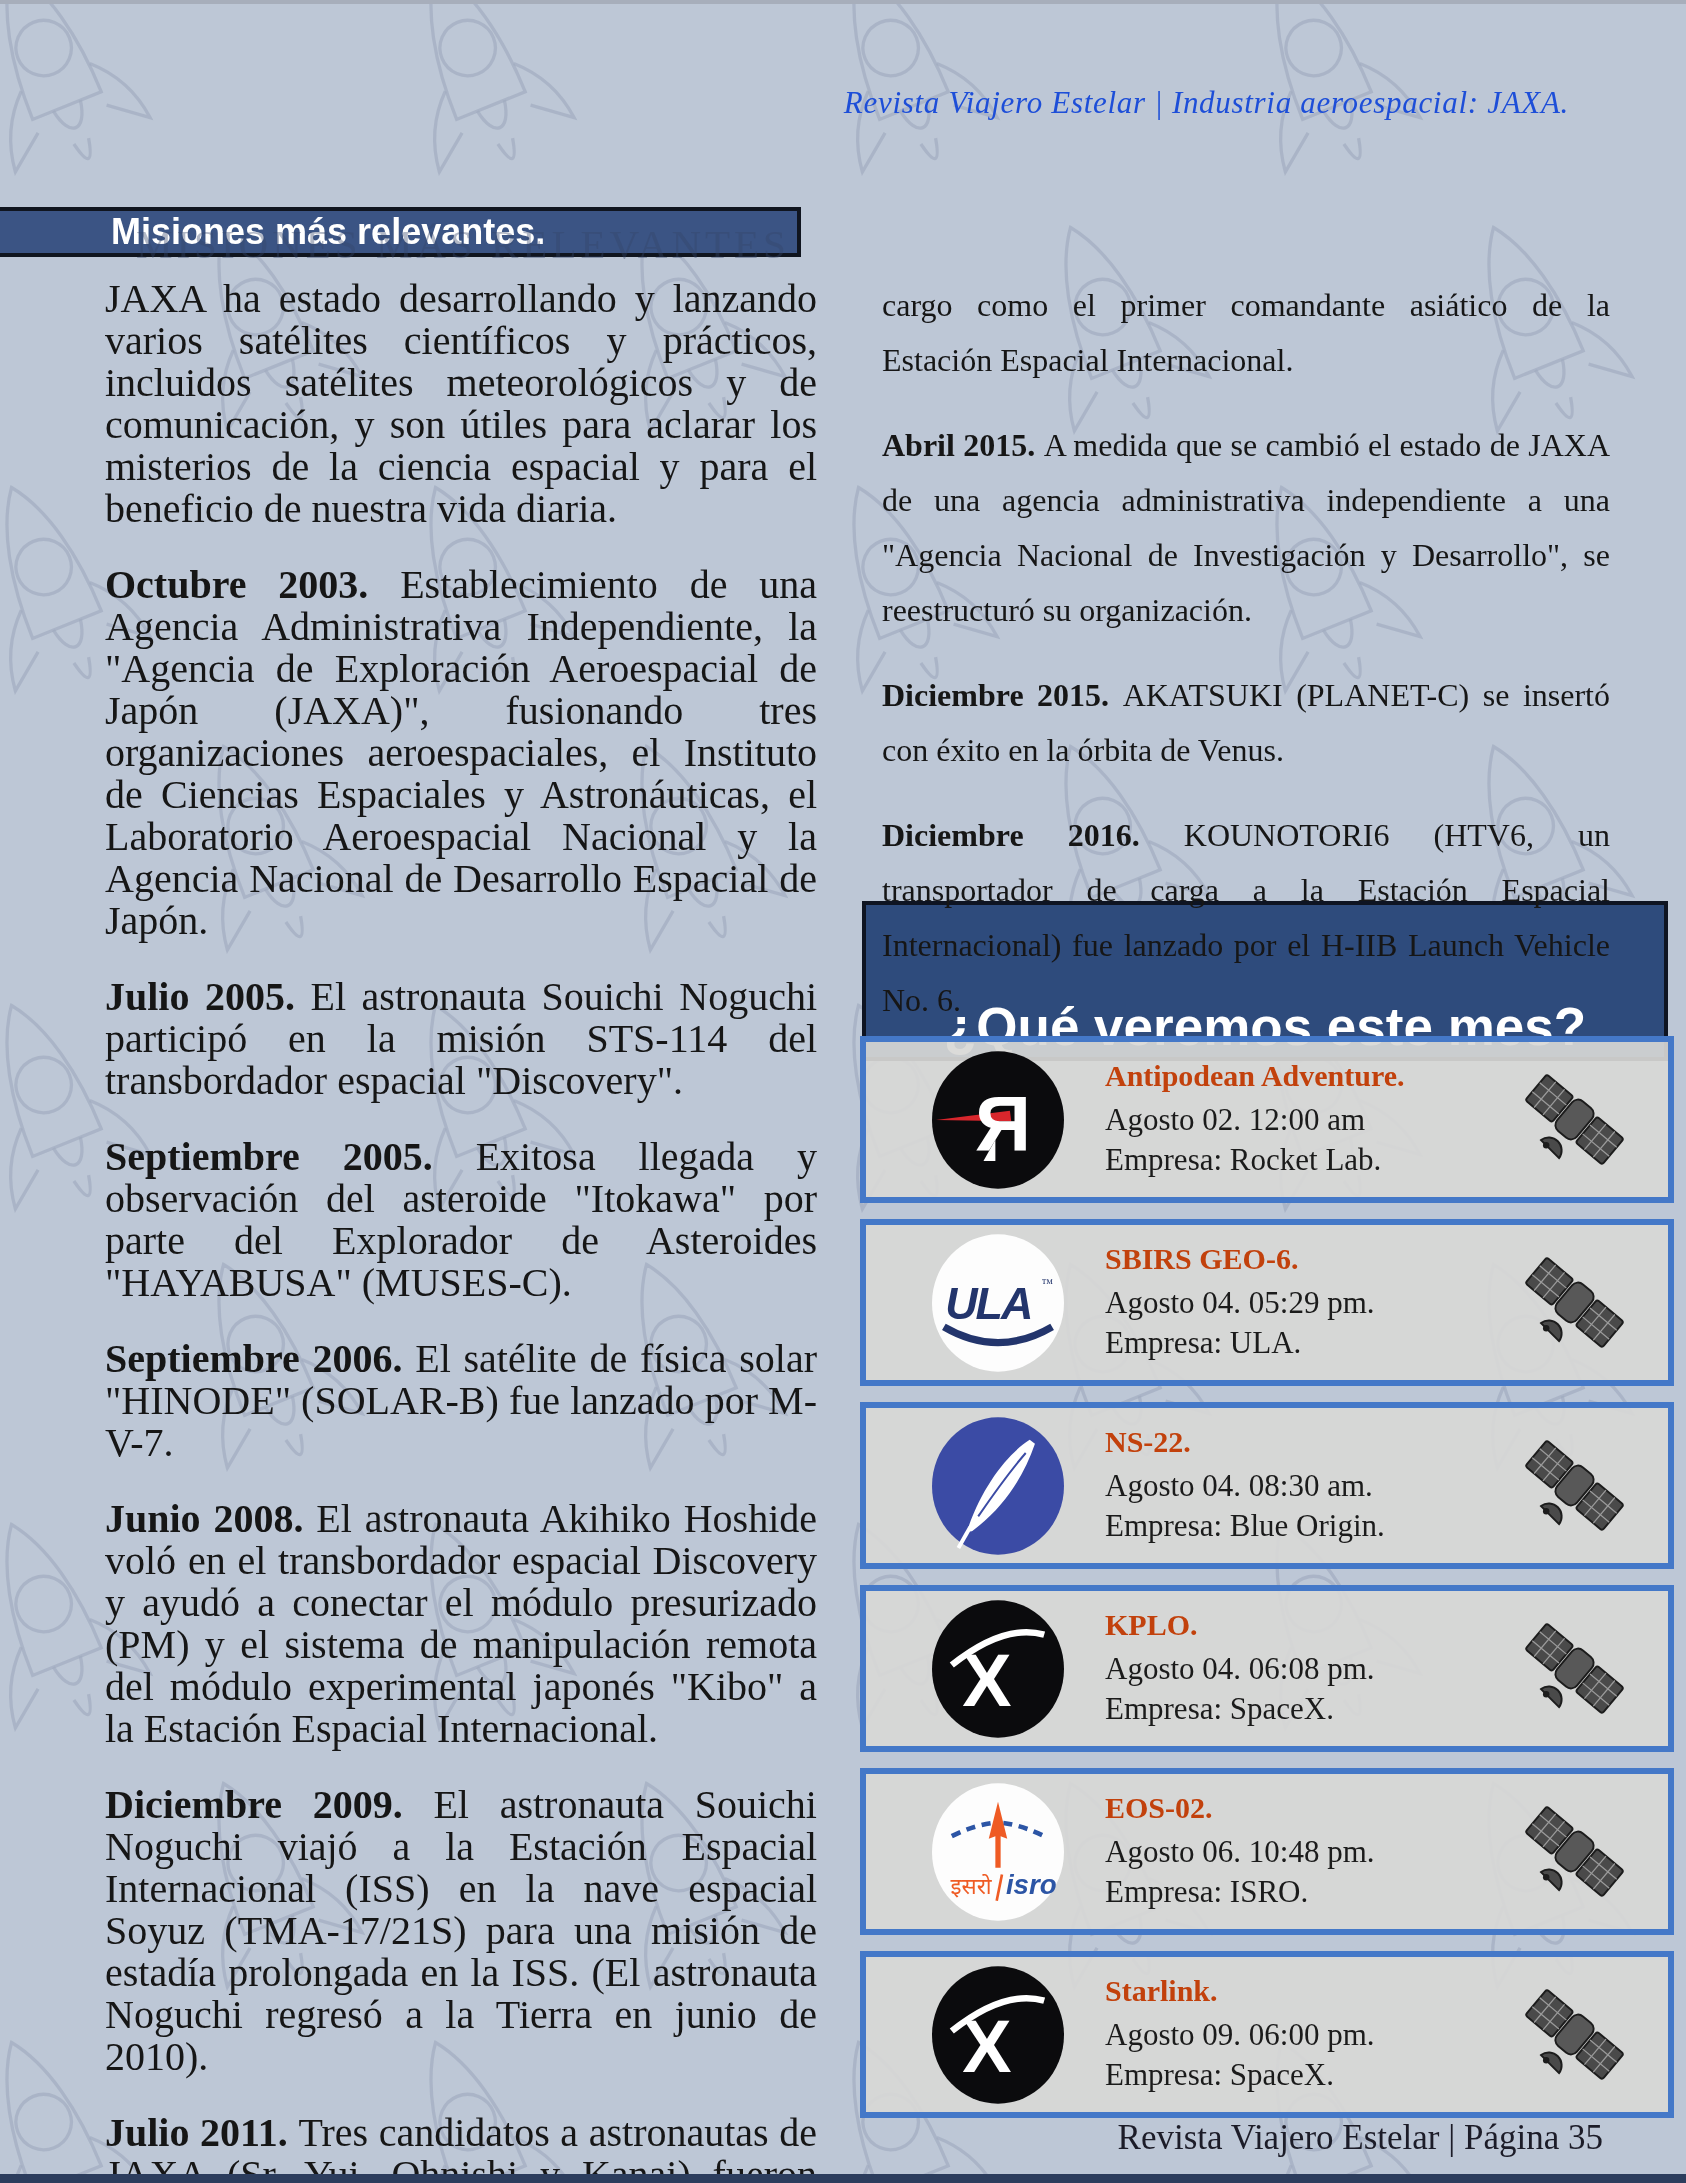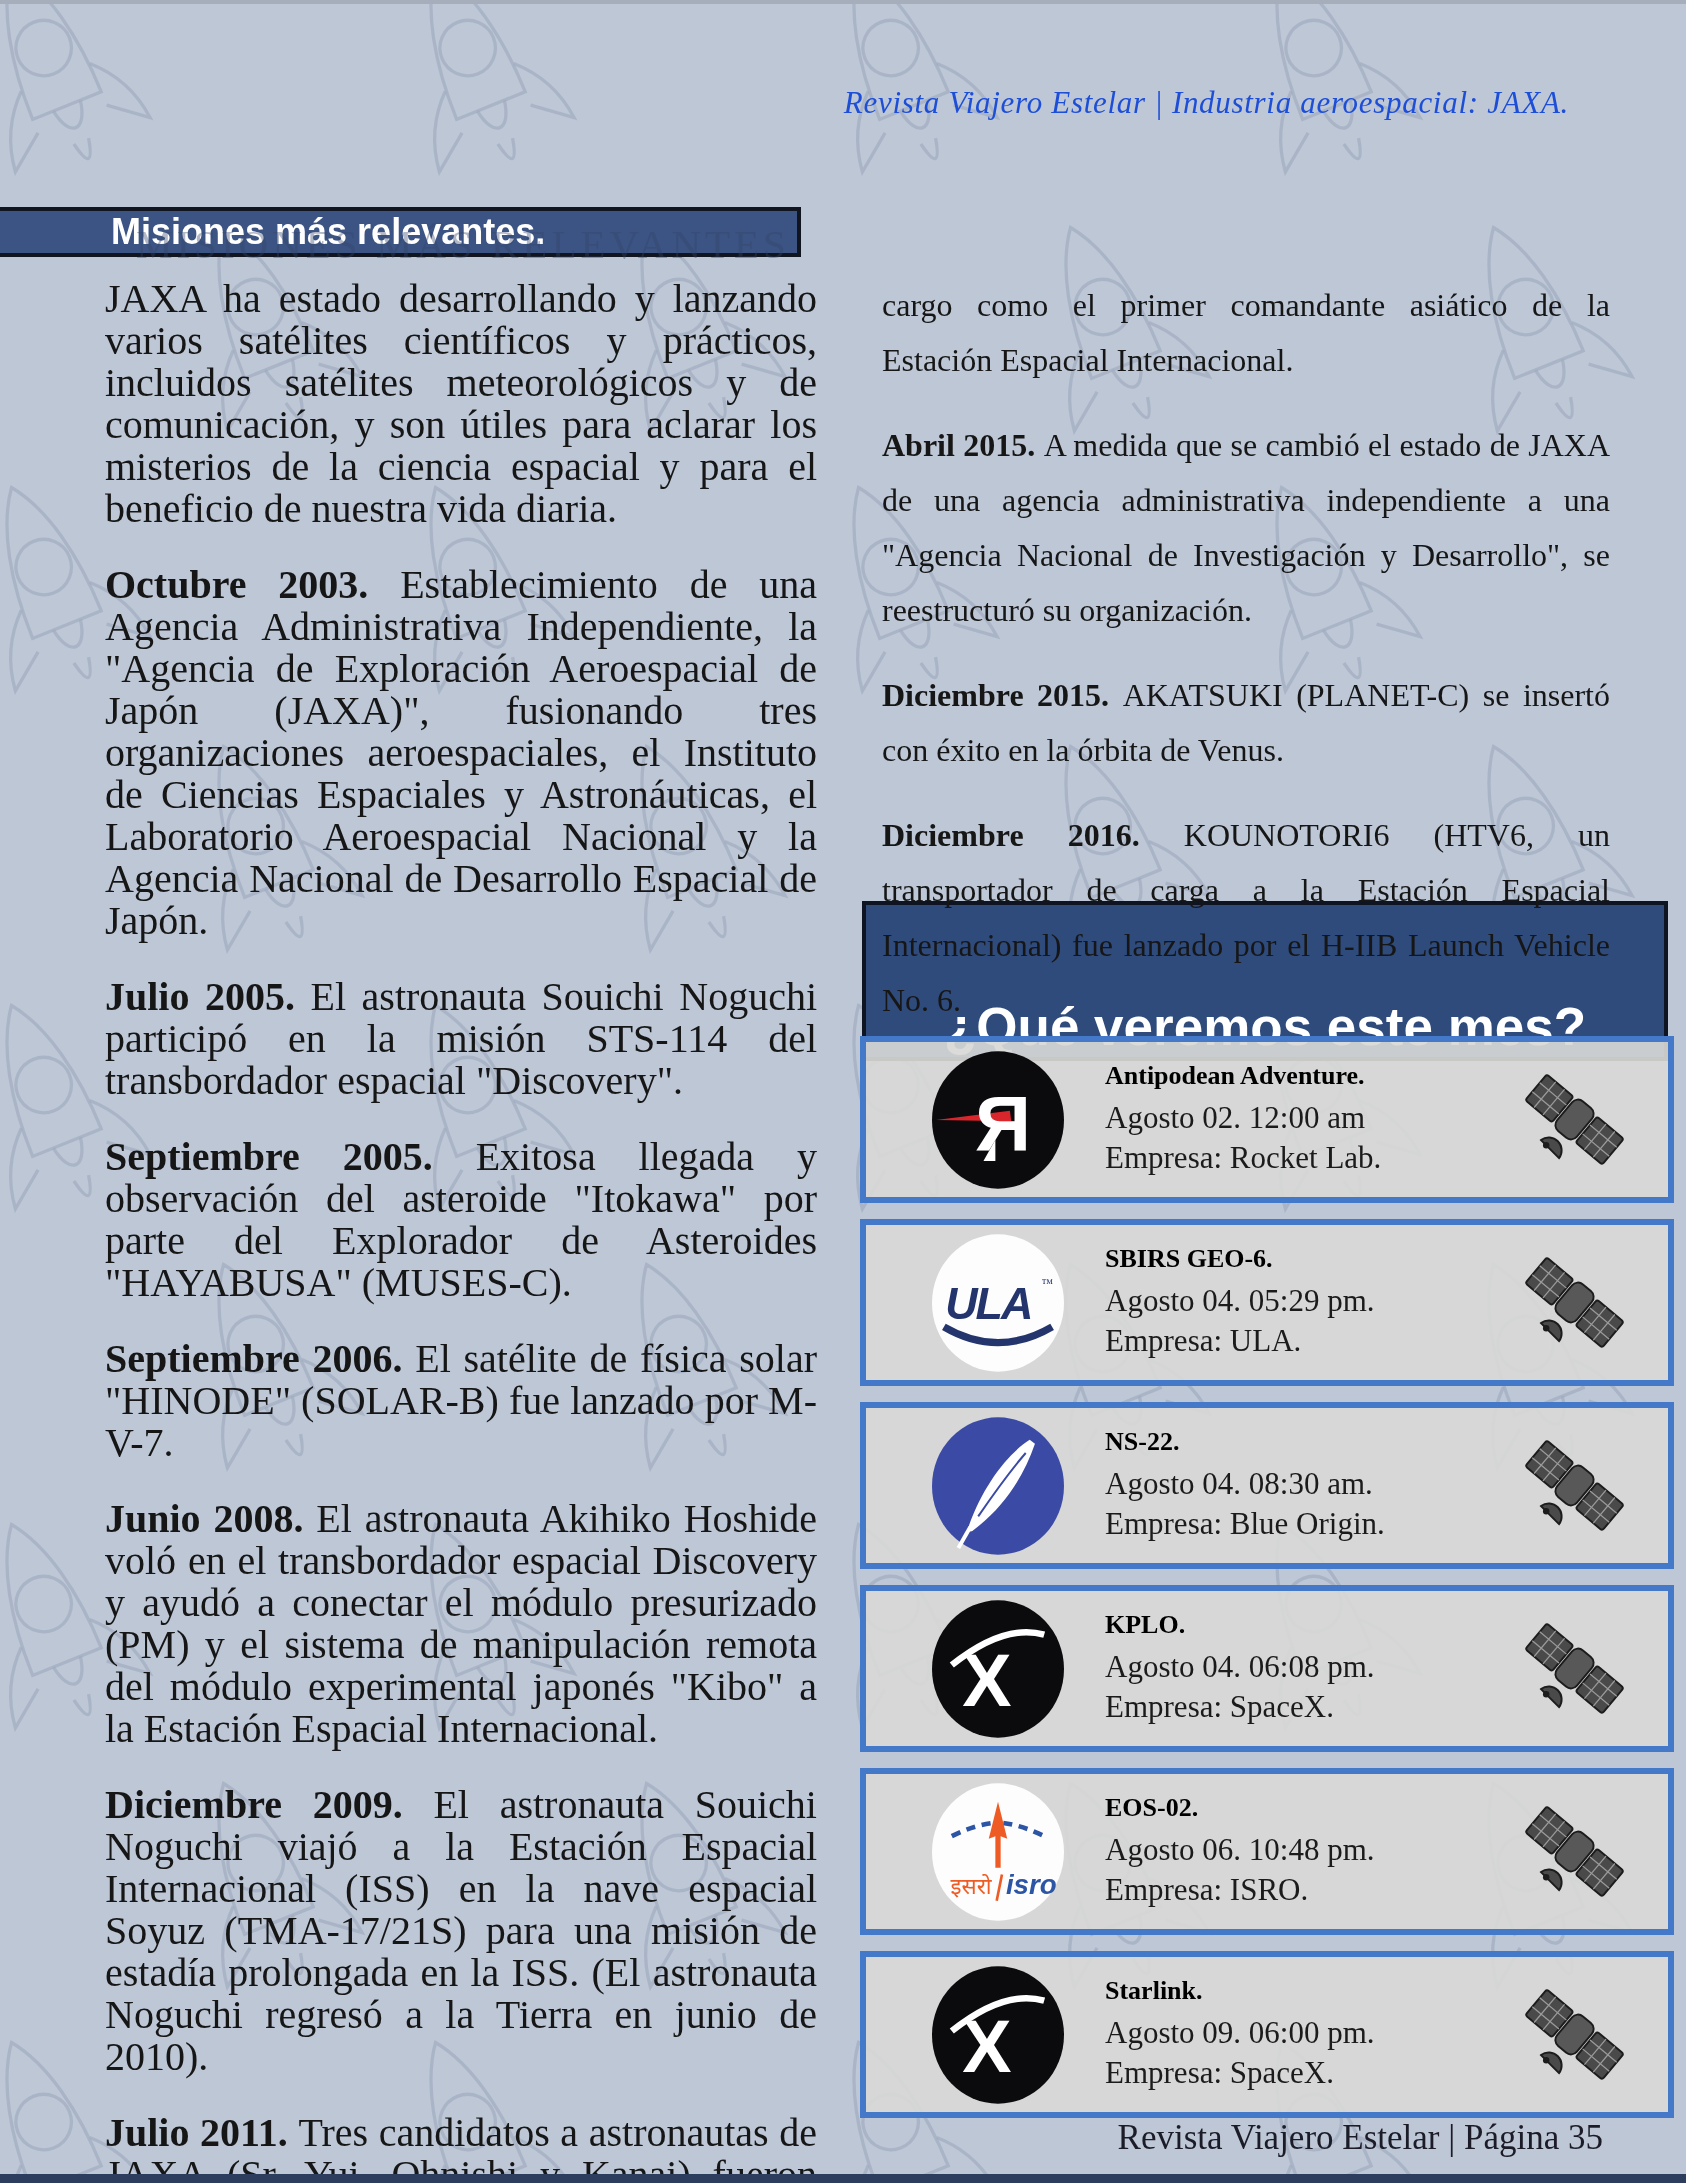--- a/index.html
+++ b/index.html
@@ -24,21 +24,21 @@
   .banner{position:absolute;left:862px;top:901px;width:806px;height:160px;background:#2e4b7c;
         border:4.6px solid #0e1422;box-sizing:border-box;z-index:3;
         display:flex;align-items:flex-end;justify-content:center;}
   .banner .lbl{font-family:"Liberation Sans",sans-serif;font-weight:bold;font-size:53px;color:#ffffff;}
   #cards{position:absolute;left:860px;top:1036px;width:814px;z-index:3;}
   .card{position:relative;height:167px;margin-bottom:16px;border:6px solid #4478c8;
         background:rgba(216,216,214,0.92);box-sizing:border-box;display:flex;align-items:center;}
   .card-logo{width:132px;height:138px;margin-left:66px;flex:0 0 auto;}
   .card-logo svg{width:100%;height:100%;}
   .card-text{margin-left:41px;flex:1;}
-  .card-title{font-size:26px;font-weight:bold;margin-bottom:6.6px;color:#000000;}
+  .card-title{font-size:30px;font-weight:bold;margin-bottom:6.6px;color:#c2410c;}
   .card-line{font-size:31px;line-height:40px;color:#1b1b1b;}
   .card-sat{width:103px;height:103px;margin-right:42px;flex:0 0 auto;}
   .card-sat svg{width:100%;height:100%;}
   .page-footer{position:absolute;top:2118px;right:84px;font-size:35px;color:#1c1c28;z-index:4;}
 </style>
 </head>
 <body>
 
 <div id="page">
   <div id="wm-layer">

